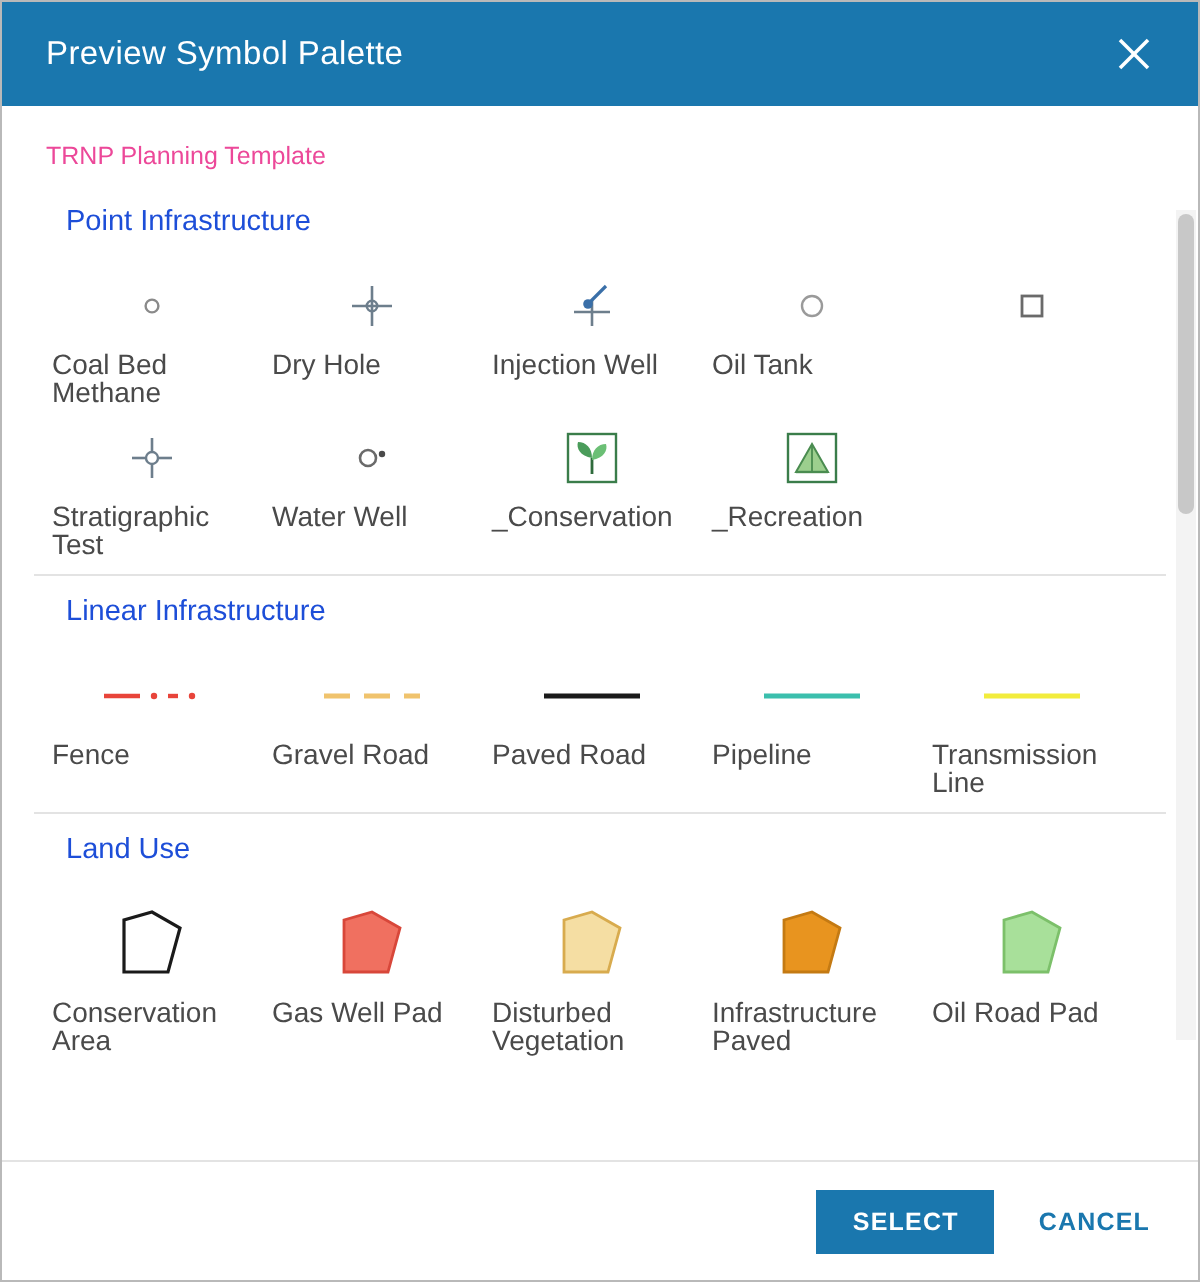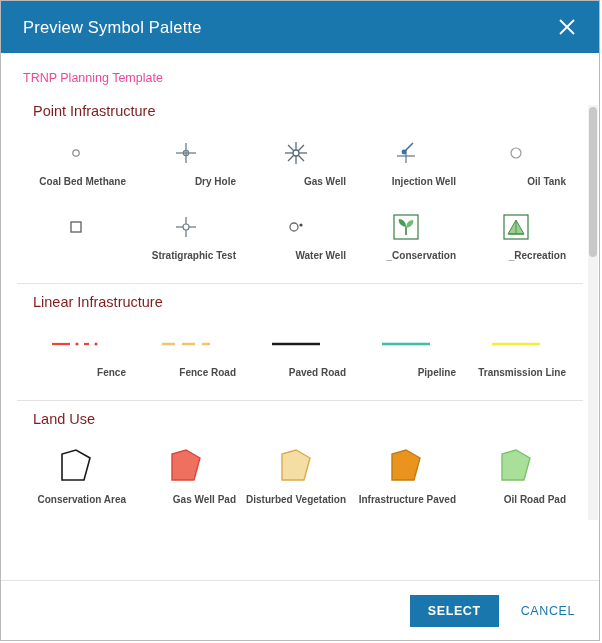--- a/index.html
+++ b/index.html
@@ -58,21 +58,21 @@
     font-size: 12.5px;
     color: #ec4899;
     padding: 18px 0 12px 22px;
   }
 
   .section {
     padding: 0 20px;
   }
   .section-title {
     font-size: 14.5px;
-    color: #7f1d1d;
+    color: #1d4ed8;
     padding: 6px 0 8px 12px;
   }
   .divider {
     border-top: 1px solid #e3e3e3;
     margin: 8px 16px 4px 16px;
   }
 
   .grid {
     display: flex;
     flex-wrap: wrap;
@@ -87,27 +87,26 @@
     box-sizing: border-box;
     cursor: pointer;
   }
   .cell .glyph {
     height: 32px;
     display: flex;
     align-items: center;
     justify-content: center;
   }
   .cell .label {
-    font-size: 10px;
+    font-size: 14px;
     color: #4a4a4a;
-    text-align: right;
+    text-align: left;
     line-height: 14px;
     margin-top: 6px;
     width: 100px;
-    font-weight: bold;
   }
 
   .footer {
     height: 60px;
     flex: 0 0 auto;
     border-top: 1px solid #e3e3e3;
     display: flex;
     align-items: center;
     justify-content: flex-end;
     padding-right: 20px;
@@ -124,21 +123,21 @@
     padding: 9px 18px;
     cursor: pointer;
     font-family: "Liberation Sans", sans-serif;
     text-align: center;
   }
   .btn-link {
     background: none;
     border: none;
     color: #1a77ae;
     font-size: 12.5px;
-    font-weight: normal;
+    font-weight: bold;
     letter-spacing: 0.6px;
     cursor: pointer;
     padding: 9px 4px;
     font-family: "Liberation Sans", sans-serif;
   }
   .scrollbar-track {
     position: absolute;
     right: 1px;
     top: 52px;
     bottom: 60px;
@@ -190,34 +189,20 @@
           <span class="glyph">
             <svg width="26" height="26" viewBox="0 0 26 26">
               <line x1="13" y1="3" x2="13" y2="23" stroke="#6d7e8c" stroke-width="1.3"></line>
               <line x1="3" y1="13" x2="23" y2="13" stroke="#6d7e8c" stroke-width="1.3"></line>
               <circle cx="13" cy="13" r="2.6" fill="none" stroke="#6d7e8c" stroke-width="1.3"></circle>
             </svg>
           </span>
           <span class="label">Dry Hole</span>
         </div>
 
-        <div class="cell">
-          <span class="glyph">
-            <svg width="26" height="26" viewBox="0 0 26 26">
-              <g stroke="#5a6b78" stroke-width="1.3">
-                <line x1="13" y1="2" x2="13" y2="24"></line>
-                <line x1="2" y1="13" x2="24" y2="13"></line>
-                <line x1="5" y1="5" x2="21" y2="21"></line>
-                <line x1="21" y1="5" x2="5" y2="21"></line>
-              </g>
-              <circle cx="13" cy="13" r="3" fill="#ffffff" stroke="#5a6b78" stroke-width="1.3"></circle>
-            </svg>
-          </span>
-          <span class="label">Gas Well</span>
-        </div>
 
         <div class="cell">
           <span class="glyph">
             <svg width="26" height="26" viewBox="0 0 26 26">
               <line x1="13" y1="10" x2="13" y2="23" stroke="#6d7e8c" stroke-width="1.3"></line>
               <line x1="4" y1="16" x2="22" y2="16" stroke="#6d7e8c" stroke-width="1.3"></line>
               <line x1="20" y1="3" x2="12" y2="11" stroke="#3a6fa8" stroke-width="1.6"></line>
               <circle cx="11" cy="12" r="2.4" fill="#3a6fa8"></circle>
             </svg>
           </span>
@@ -307,21 +292,21 @@
           </span>
           <span class="label">Fence</span>
         </div>
 
         <div class="cell">
           <span class="glyph">
             <svg width="56" height="14" viewBox="0 0 56 14">
               <line x1="4" y1="7" x2="52" y2="7" stroke="#f0c36d" stroke-width="2.4" stroke-dasharray="13 7"></line>
             </svg>
           </span>
-          <span class="label">Fence Road</span>
+          <span class="label">Gravel Road</span>
         </div>
 
         <div class="cell">
           <span class="glyph">
             <svg width="56" height="14" viewBox="0 0 56 14">
               <line x1="4" y1="7" x2="52" y2="7" stroke="#1a1a1a" stroke-width="2.6"></line>
             </svg>
           </span>
           <span class="label">Paved Road</span>
         </div>

